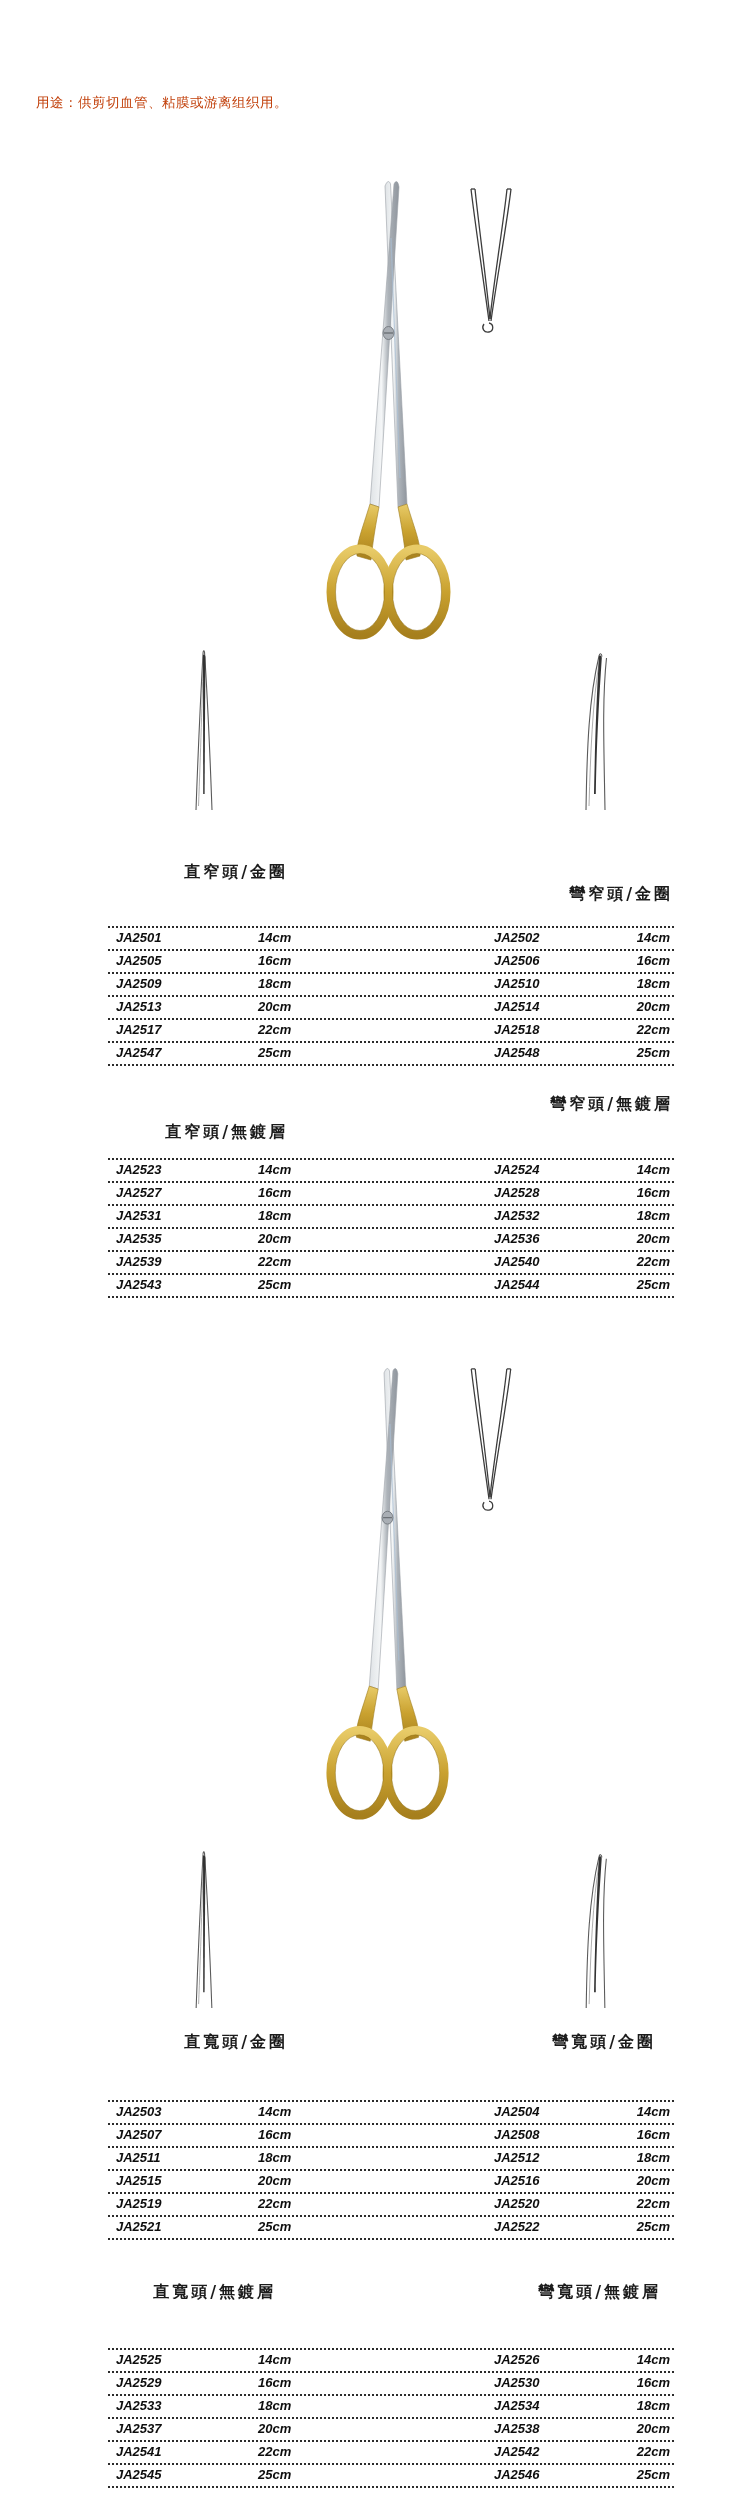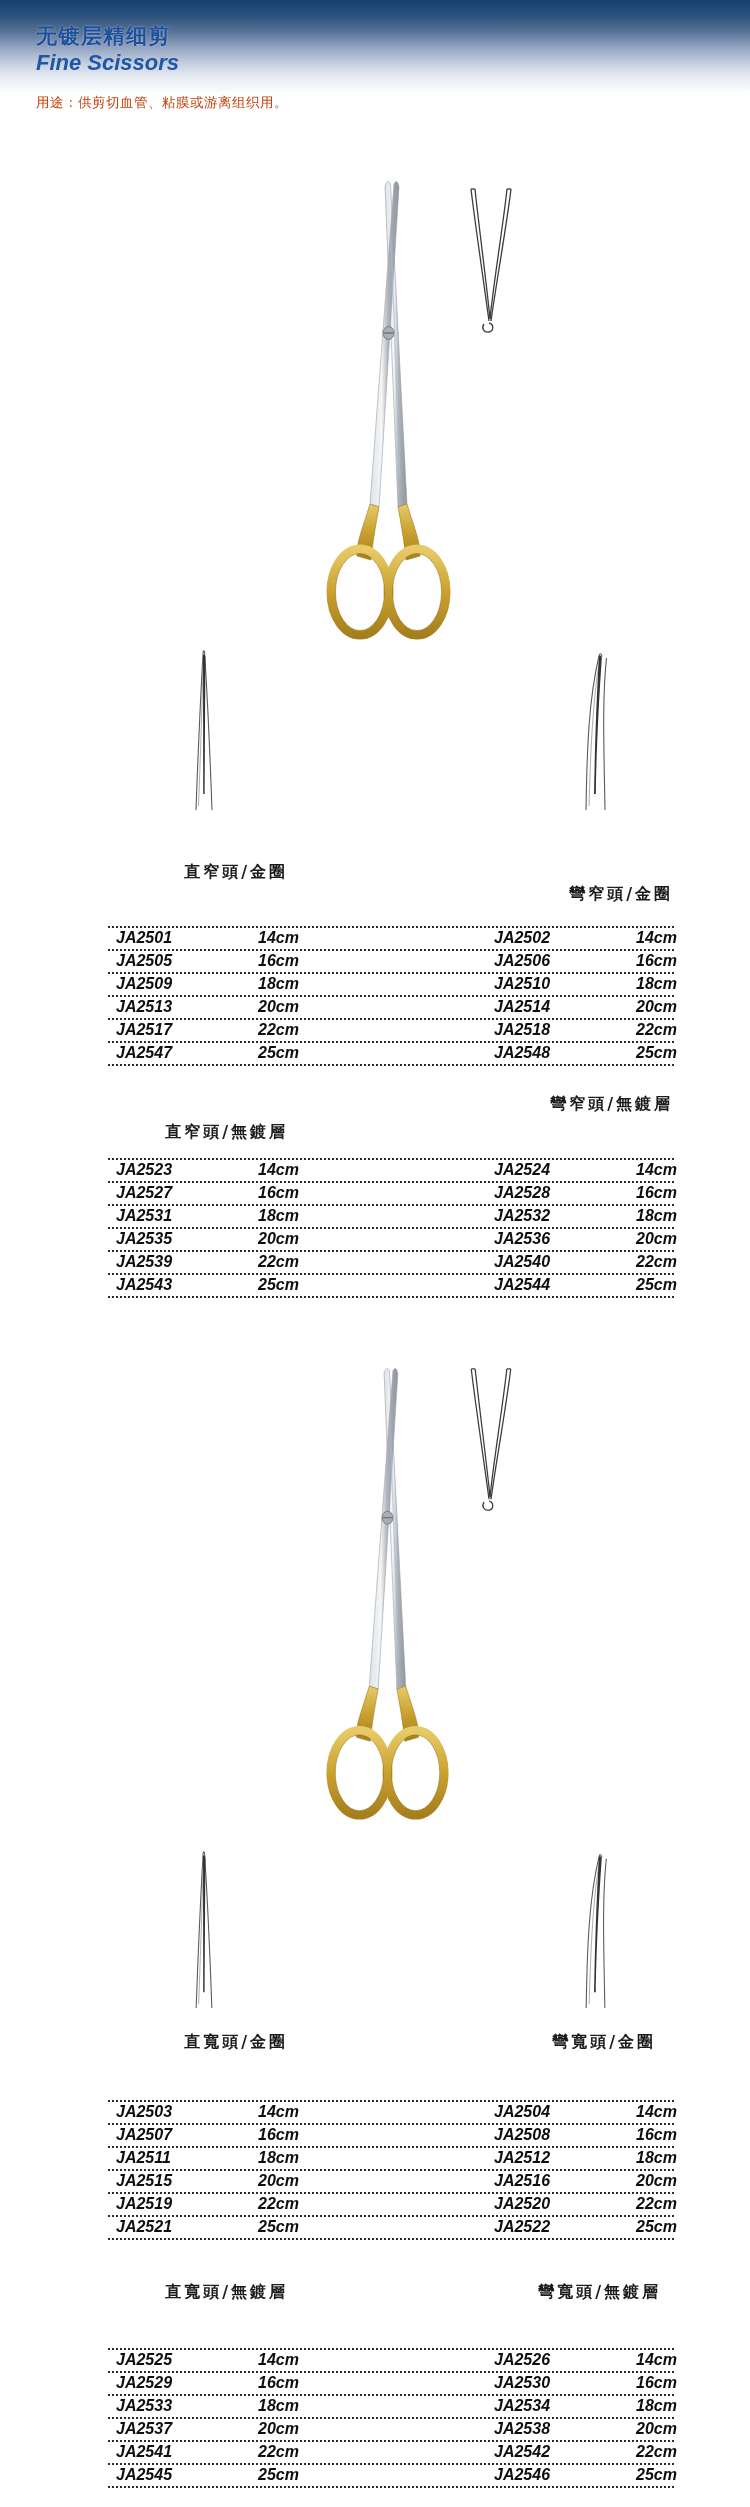--- a/index.html
+++ b/index.html
@@ -17,21 +17,21 @@
   
   .fig{position:absolute;}
   
   .tbl-title{position:absolute;width:150px;text-align:right;
     font-family:"DejaVu Serif",serif;font-weight:bold;font-size:16px;color:#1b1b1b;
     letter-spacing:3px;white-space:nowrap;}
   
   .p-table{position:absolute;left:108px;width:566px;border-bottom:2px dotted #2b2b2b;}
   .t-row{display:grid;grid-template-columns:128px 150px 1fr 128px 60px;
     height:21px;line-height:19px;border-top:2px dotted #2b2b2b;
-    font-style:italic;font-weight:bold;font-size:16px;color:#0e0e0e;}
+    font-style:italic;font-weight:bold;font-size:13px;color:#0e0e0e;}
   .t-row span{display:block;white-space:nowrap;}
   .c-code{padding-left:8px;}
   .c-size{padding-left:2px;margin-left:20px;}
   .c-size.right{text-align:right;padding-right:4px;}
   .hidden-defs{position:absolute;width:0;height:0;overflow:hidden;}
 </style>
 </head>
 <body>
 
 <svg class="hidden-defs" xmlns="http://www.w3.org/2000/svg" aria-hidden="true">
@@ -91,24 +91,20 @@
         <path d="M17,10 C17.6,6.8 19.6,7.2 20,10.5"></path>
         <path d="M7,160 C8.5,108 10.5,56 17.5,14" stroke="#8a8a8a" stroke-width=".7"></path>
       </g>
       <path d="M17,10 C18.4,9 19.8,9.6 19.8,12 C16.4,62 14.2,112 13.8,148 L12,148 C12.8,106 14.2,56 17,10 Z" fill="#333333"></path>
     </symbol>
   </defs>
 </svg>
 
 <div class="page">
 
-  <div class="banner">
-    <div class="title-zh">无镀层精细剪</div>
-    <div class="title-en">Fine Scissors</div>
-  </div>
   <div class="usage">用途：供剪切血管、粘膜或游离组织用。</div>
 
   <svg class="fig" style="left:303px;top:178px;width:172px;height:465px" viewBox="0 0 172 465">
     <use href="#sym-scissors"></use>
   </svg>
   <svg class="fig" style="left:463px;top:186px;width:56px;height:152px" viewBox="0 0 56 150">
     <use href="#sym-vtip"></use>
   </svg>
   <svg class="fig" style="left:192px;top:646px;width:24px;height:166px" viewBox="0 0 24 166">
     <use href="#sym-straight-tip"></use>
@@ -264,21 +260,21 @@
       </div>
       <div class="t-row">
         <span class="c-code">JA2521</span>
         <span class="c-size">25cm</span>
         <span class="c-gap"></span>
         <span class="c-code">JA2522</span>
         <span class="c-size right">25cm</span>
       </div>
     </div>
 
-  <div class="tbl-title" style="left:138px;top:2282px">直寬頭/無鍍層</div>
+  <div class="tbl-title" style="left:126px;top:2282px">直寬頭/無鍍層</div>
   <div class="tbl-title" style="left:511px;top:2282px">彎寬頭/無鍍層</div>
   <div class="p-table" style="top:2348px">
       <div class="t-row">
         <span class="c-code">JA2525</span>
         <span class="c-size">14cm</span>
         <span class="c-gap"></span>
         <span class="c-code">JA2526</span>
         <span class="c-size right">14cm</span>
       </div>
       <div class="t-row">

